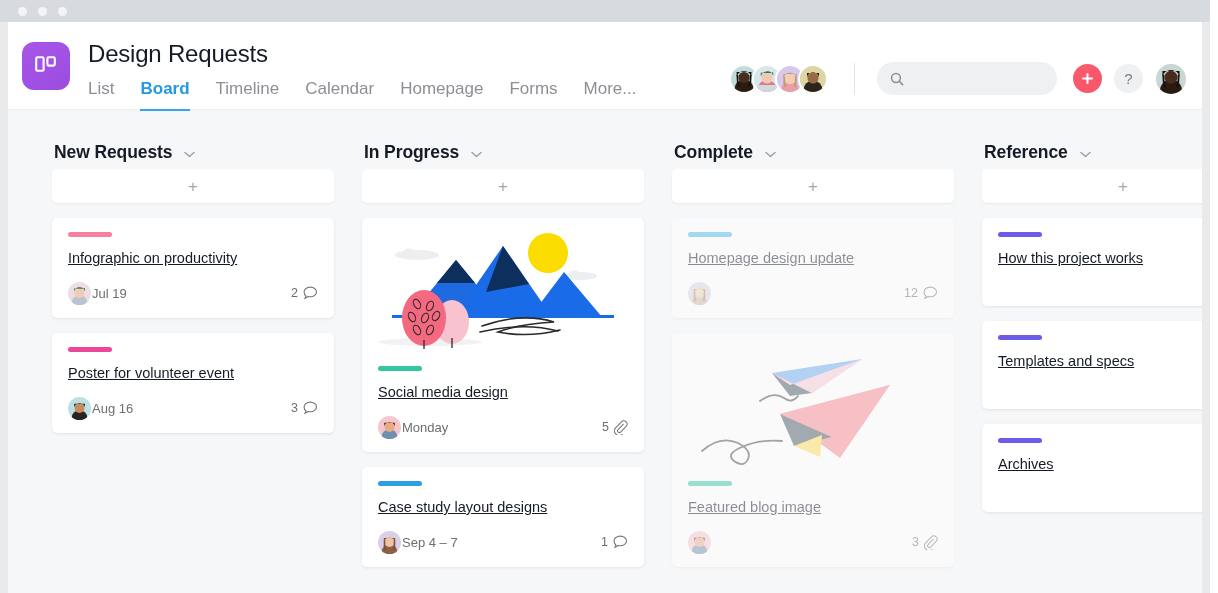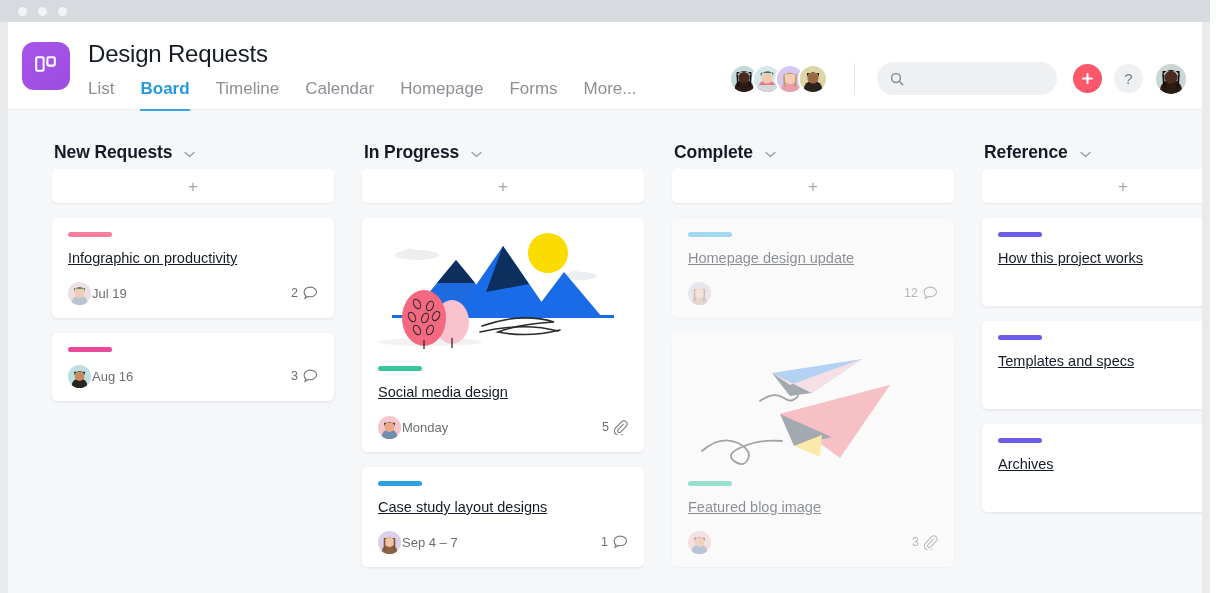--- a/index.html
+++ b/index.html
@@ -379,20 +379,21 @@
               <span>2</span>
               <svg width="15" height="14" viewBox="0 0 15 14" aria-hidden="true">
                 <path d="M7.3 1.1c3.4 0 6.2 2.1 6.2 4.8s-2.8 4.8-6.2 4.8c-0.7 0-1.4-0.1-2-0.3L2 12.2l0.9-2.3C1.8 9 1.1 7.7 1.1 5.9 1.1 3.2 3.9 1.1 7.3 1.1z" fill="none" stroke="#73767a" stroke-width="1.1"></path>
               </svg>
             </div>
           </div>
         </div>
 
         <div class="card">
           <div class="tagbar" style="background:#ec4899"></div>
+          <div class="card-title">Poster for volunteer event</div>
           <div class="card-meta">
             <div class="meta-left">
               <span class="card-av">
                 <svg width="23" height="23" viewBox="0 0 26 26">
                     <rect width="26" height="26" fill="#bfe0e3"></rect>
                     <circle cx="13" cy="24" r="9" fill="#2b241c"></circle>
                     <circle cx="13" cy="12.5" r="5.6" fill="#c58d5f"></circle>
                     <path d="M7 11.5 A6.3 6.3 0 0 1 19 11.5 L19 7.5 L7 7.5Z" fill="#1b1410"></path>
                   </svg>
               </span>

